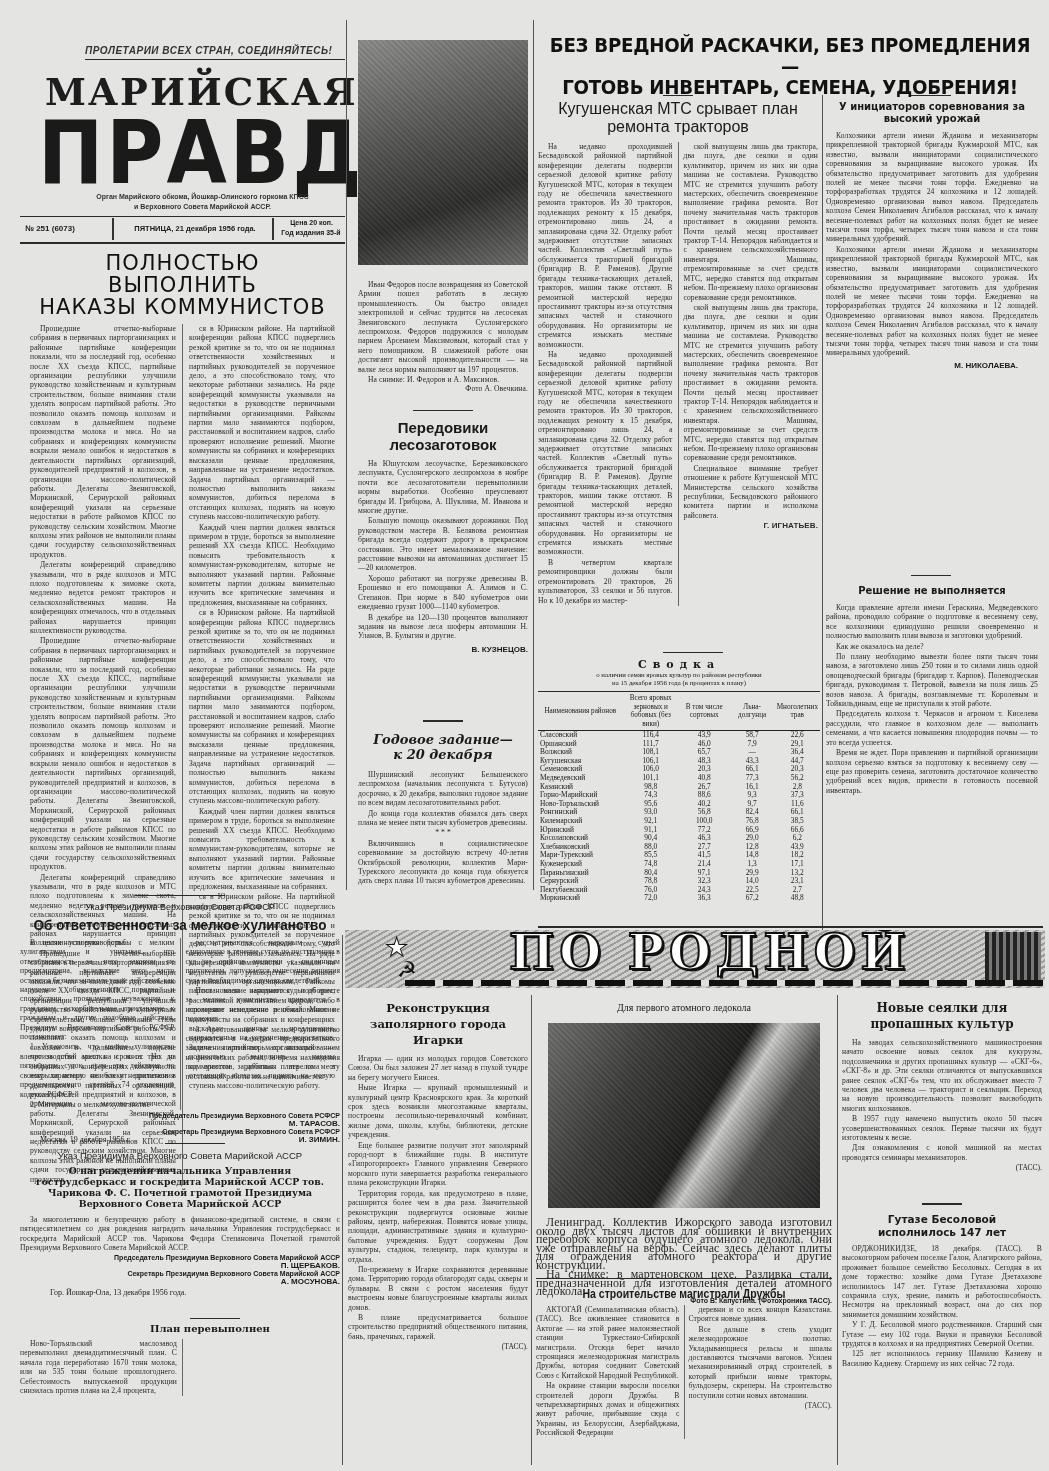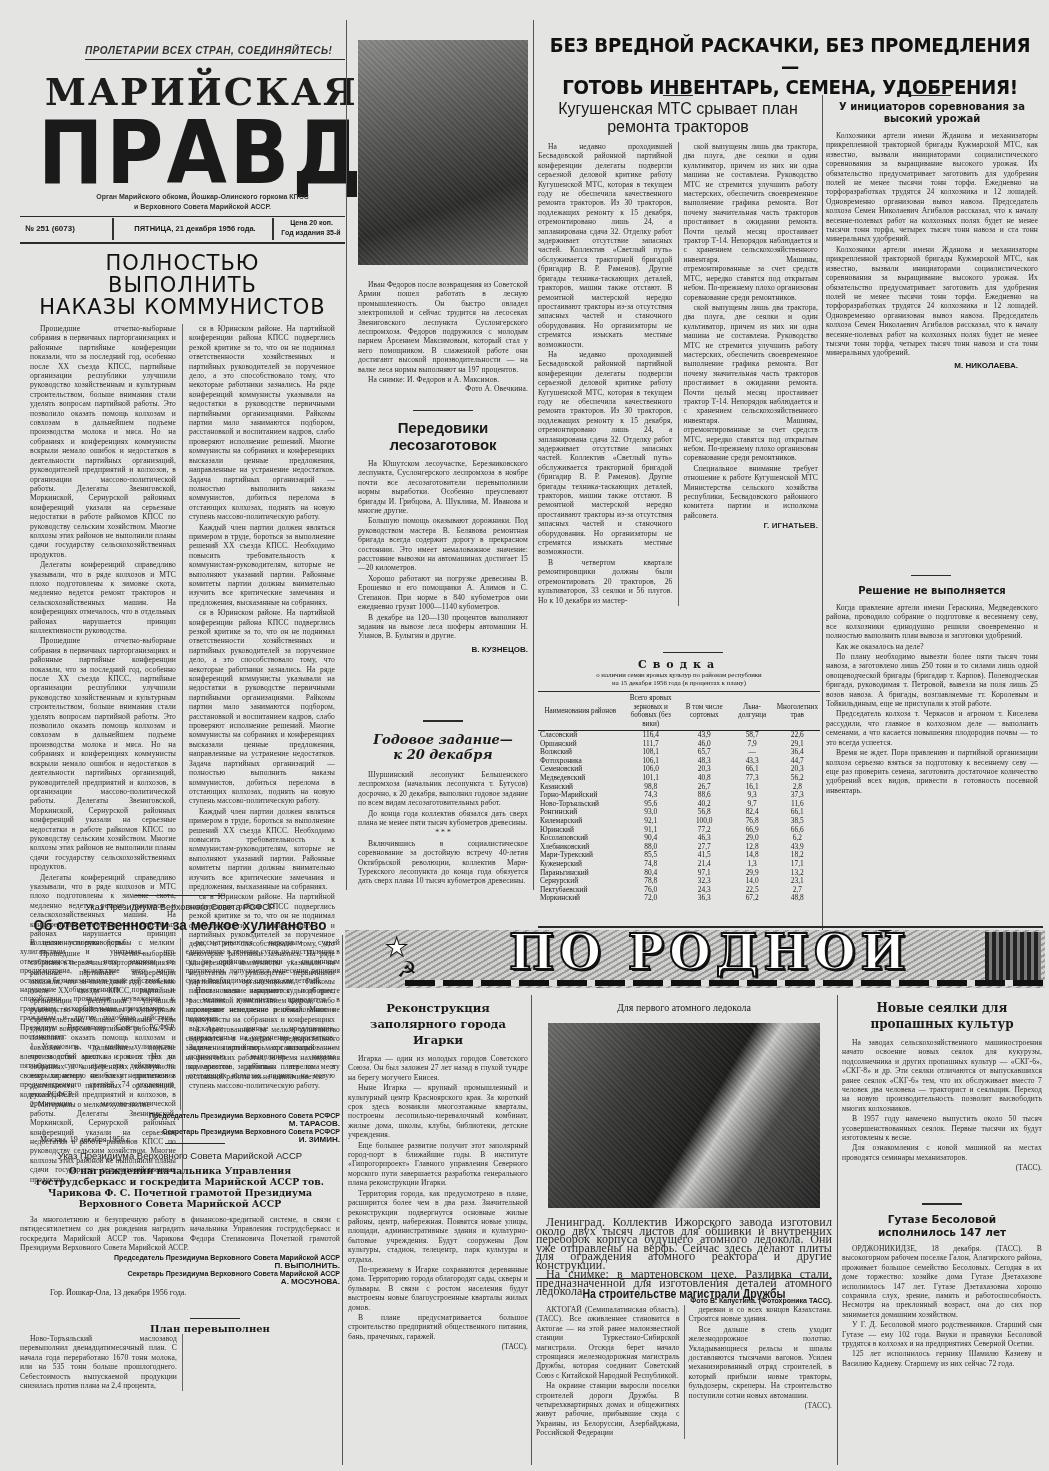--- a/index.html
+++ b/index.html
@@ -174,21 +174,21 @@
           <td class="num">29,1</td>
         </tr>
         <tr>
           <td>Волжский</td>
           <td class="num">108,1</td>
           <td class="num">65,7</td>
           <td class="num">—</td>
           <td class="num">36,4</td>
         </tr>
         <tr>
-          <td>Фотохроника</td>
+          <td>Кугушенская</td>
           <td class="num">106,1</td>
           <td class="num">48,3</td>
           <td class="num">43,3</td>
           <td class="num">44,7</td>
         </tr>
         <tr>
           <td>Семеновский</td>
           <td class="num">106,0</td>
           <td class="num">20,3</td>
           <td class="num">66,1</td>
@@ -330,29 +330,29 @@
 </div>
 
 <div class="abs" style="left:20px; top:1143px; width:320px;">
   <div class="rule" style="position:relative; left:145px; width:60px; height:1px; margin-bottom:6px;"></div>
   <div style="text-align:center; font-family:'Liberation Sans',sans-serif; font-size:9.5px; color:#222;">Указ Президиума Верховного Совета Марийской АССР</div>
   <div style="text-align:center; font-family:'DejaVu Serif',serif; font-weight:bold; font-size:9.3px; line-height:11px; margin:4px 8px 6px;">О награждении начальника Управления гострудсберкасс и госкредита Марийской АССР тов. Чарикова Ф. С. Почетной грамотой Президиума Верховного Совета Марийской АССР</div>
   <div class="body-text">
     <p>За многолетнюю и безупречную работу в финансово-кредитной системе, в связи с пятидесятилетием со дня рождения наградить начальника Управления гострудсберкасс и госкредита Марийской АССР тов. Чарикова Федора Степановича Почетной грамотой Президиума Верховного Совета Марийской АССР.</p>
   </div>
   <div class="sig" style="font-size:7px;">Председатель Президиума Верховного Совета Марийской АССР</div>
-  <div class="sig">П. ВЫПОЛНИТЬ.</div>
+  <div class="sig">П. ЩЕРБАКОВ.</div>
   <div class="sig" style="font-size:7px;">Секретарь Президиума Верховного Совета Марийской АССР</div>
   <div class="sig">А. МОСУНОВА.</div>
   <div style="font-family:'Liberation Serif',serif; font-size:8px; padding-left:30px; margin-top:2px;">Гор. Йошкар-Ола, 13 декабря 1956 года.</div>
 </div>
 
 <div class="abs" style="left:20px; top:1318px; width:320px;">
   <div class="rule" style="position:relative; left:170px; width:50px; height:1px; margin-bottom:4px;"></div>
-  <div style="text-align:center; font-family:'DejaVu Serif',serif; font-weight:bold; font-size:10px; padding-left:60px;">План перевыполнен</div>
+  <div style="text-align:center; font-family:'DejaVu Serif',serif; font-weight:bold; font-size:10px; margin-bottom:5px; padding-left:60px;">План перевыполнен</div>
   <div style="display:flex; gap:5px;">
     <div class="body-text" style="width:157px;">
       <p>Ново-Торъяльский маслозавод перевыполнил двенадцатимесячный план. С начала года переработано 1670 тонн молока, или на 535 тонн больше прошлогоднего. Себестоимость выпускаемой продукции снизилась против плана на 2,4 процента,</p>
     </div>
     <div style="width:1px; background:#666;"></div>
   </div>
 </div>
 <div class="vrule" style="left:342px; top:935px; height:530px;"></div>
 
 <div class="abs" style="left:345px; top:930px; width:700px; height:58px; overflow:hidden; background: repeating-linear-gradient(-30deg,#cfcfcd 0 3px,#9c9c9a 3px 5px);">

